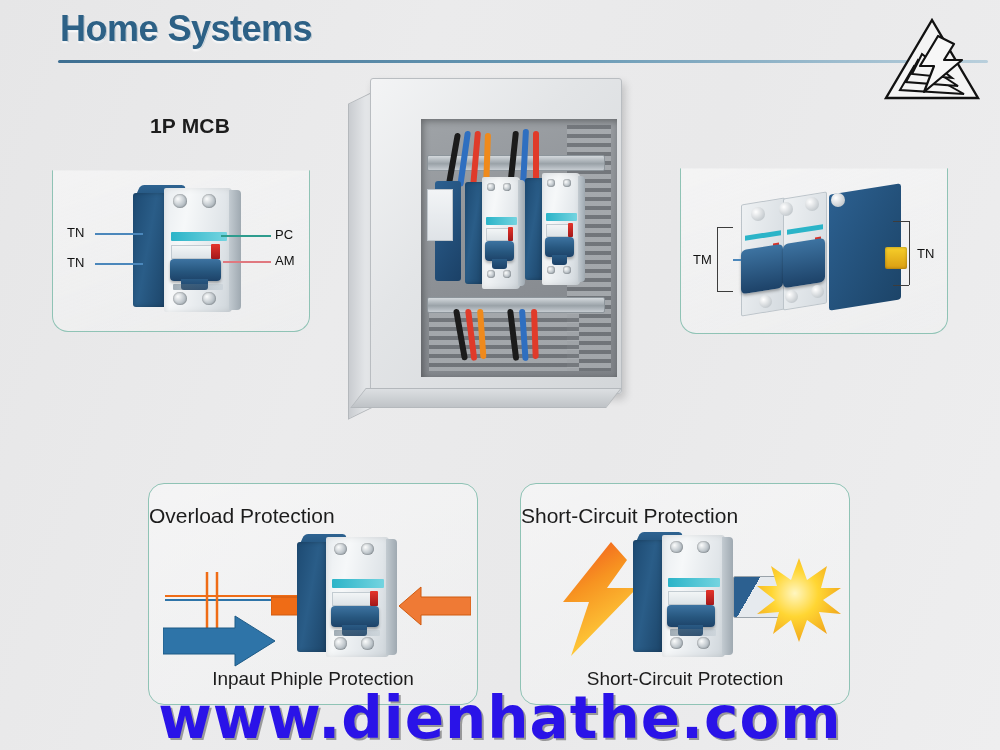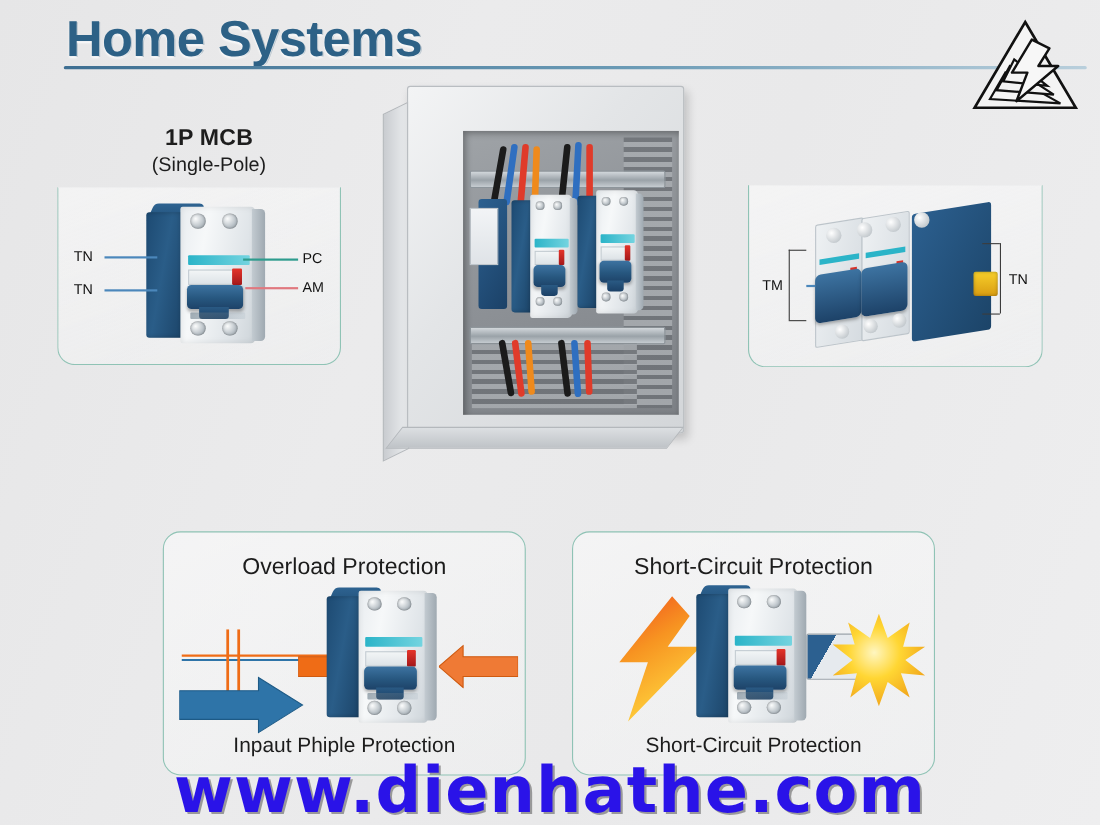--- a/index.html
+++ b/index.html
@@ -8,21 +8,21 @@
   body {
     font-family:"Liberation Sans", sans-serif;
     background:linear-gradient(110deg,#e6e6e7 0%,#ebebec 35%,#e9e9ea 60%,#eeeeef 100%);
     position:relative;
   }
   .slide { position:absolute; inset:0; }
 
   
   .title {
     position:absolute; left:60px; top:8px;
-    font-size:46px; font-weight:bold; letter-spacing:-0.5px;
+    font-size:36px; font-weight:bold; letter-spacing:-0.5px;
     color:#2d6186;
     text-shadow:0 2px 2px rgba(255,255,255,.9), 1px 1px 0 rgba(40,80,110,.35);
   }
   .title-rule {
     position:absolute; left:58px; top:60px; width:930px; height:3px;
     background:linear-gradient(90deg,#3e6f92 0%,#6a9ab5 55%,#b9cfdc 100%);
     border-radius:2px;
   }
 
   
@@ -46,21 +46,21 @@
   }
   .panel.open-top { border-top-color:transparent; border-radius:0 0 16px 16px; }
 
   #panel-1p { left:52px; top:170px; width:258px; height:162px; }
   #panel-4p { left:680px; top:168px; width:268px; height:166px; }
   #panel-ol { left:148px; top:483px; width:330px; height:222px; }
   #panel-sc { left:520px; top:483px; width:330px; height:222px; }
 
   .panel-title {
     position:absolute; left:0; right:0; top:20px;
-    text-align:center; font-size:21px; color:#1c1c1c;
+    text-align:left; font-size:21px; color:#1c1c1c;
   }
   .panel-foot {
     position:absolute; left:0; right:0; bottom:14px;
     text-align:center; font-size:19px; color:#1c1c1c;
   }
 
   
   .mcb { position:absolute; }
   .mcb .side {            
     position:absolute; left:0; top:6%; width:30%; height:88%;
@@ -215,21 +215,20 @@
       <polygon points="52,6 98,84 6,84" fill="#f4f4f4" stroke="#111" stroke-width="2.4"></polygon>
       <path d="M20,76 L34,52 L84,80 Z" fill="#f4f4f4" stroke="#111" stroke-width="2"></path>
       <path d="M26,68 L38,46 L78,72 Z" fill="#f4f4f4" stroke="#111" stroke-width="2"></path>
       <path d="M32,60 L42,40 L72,64 Z" fill="#f4f4f4" stroke="#111" stroke-width="2"></path>
       <path d="M58,22 L40,52 L54,52 L44,78 L82,46 L64,46 L74,30 Z" fill="#f7f7f7" stroke="#111" stroke-width="2.2" stroke-linejoin="round"></path>
     </svg>
   </div>
 
   <div class="cap" id="cap-1p">
     <div class="l1">1P MCB</div>
-    <div class="l2">(Single-Pole)</div>
   </div>
 
   <div class="panel open-top" id="panel-1p">
 
     <div class="mcb" style="left:80px; top:14px; width:112px; height:130px;">
       <div class="sideTop"></div>
       <div class="side"></div>
       <div class="face"></div>
       <div class="edge"></div>
       <div class="screw s1"></div>

